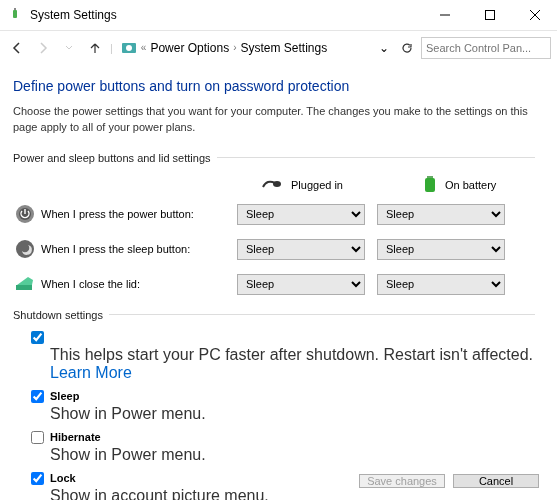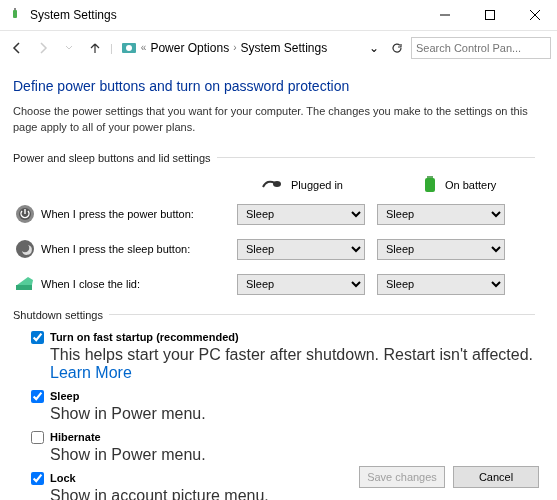--- a/index.html
+++ b/index.html
@@ -14,21 +14,21 @@
 .navbar { height: 34px; display: flex; align-items: center; padding: 0 6px; gap: 4px; border-top: 1px solid #e5e5e5; }
 .nav-arrow { width: 22px; height: 22px; display: flex; align-items: center; justify-content: center; color: #555; }
 .nav-arrow.disabled { color: #bbb; }
 .nav-up { width: 22px; height: 22px; display: flex; align-items: center; justify-content: center; color: #555; }
 .sep { color: #ccc; }
 .breadcrumb { flex: 1; display: flex; align-items: center; gap: 4px; padding: 0 4px; font-size: 12px; }
 .breadcrumb .cp-icon { width: 16px; height: 16px; }
 .bc-chev { color: #777; font-size: 10px; }
 .bc-final { display: flex; align-items: center; }
 .refresh { width: 20px; height: 20px; display: flex; align-items: center; justify-content: center; color: #555; }
-.search { width: 140px; height: 22px; border: 1px solid #ccc; padding: 0 4px; font-size: 11px; color: #777; }
+.search { width: 130px; height: 22px; border: 1px solid #ccc; padding: 0 4px; font-size: 11px; color: #777; }
 
 .content { padding: 14px 22px 0 13px; }
 h1.section-title { font-size: 14px; font-weight: 400; color: #003399; margin-bottom: 10px; }
 .intro { font-size: 11px; color: #333; line-height: 1.45; margin-bottom: 16px; }
 
 .group-title { font-size: 11px; color: #222; display: flex; align-items: center; gap: 6px; margin-bottom: 10px; justify-content: space-between; }
 .group-title .line { flex: 1; height: 1px; background: #ddd; }
 
 .col-headers { display: flex; margin-left: 248px; margin-bottom: 8px; gap: 50px; }
 .col-head { display: flex; align-items: center; gap: 8px; font-size: 11px; width: 120px; }
@@ -41,21 +41,21 @@
 .shutdown { margin-top: 8px; }
 .ss-item { margin-left: 18px; margin-bottom: 8px; }
 .ss-head { display: flex; align-items: center; gap: 6px; }
 .ss-head input[type=checkbox] { width: 13px; height: 13px; }
 .ss-head label { font-size: 11px; }
 .ss-head label.bold { font-weight: 600; }
 .ss-desc { font-size: 16px; color: #333; margin-left: 19px; margin-top: 2px; }
 .ss-desc a { color: #0066cc; text-decoration: none; }
 
 .footer { position: absolute; bottom: 12px; right: 18px; display: flex; gap: 8px; }
-.footer button { width: 86px; height: 22px; font-size: 11px; border: 1px solid #adadad; background: #e1e1e1; }
+.footer button { width: 86px; height: 14px; font-size: 11px; border: 1px solid #adadad; background: #e1e1e1; }
 .footer button:disabled { color: #a0a0a0; background: #efefef; }
 .chk-blue { accent-color: #0078d7; }
 </style>
 </head>
 <body>
 
 <div class="titlebar">
   <span class="app-icon">
     <svg viewBox="0 0 16 16">
         <rect x="5" y="3" width="4" height="8" rx="1" fill="#4caf50"></rect>
@@ -189,21 +189,20 @@
   </div>
 
   <div class="group-title shutdown">
     <span>Shutdown settings</span>
     <span class="line"></span>
   </div>
 
   <div class="ss-item">
     <div class="ss-head">
       <input type="checkbox" class="chk-blue" checked="" style="">
-      <label class="bold">Turn on fast startup (recommended)</label>
     </div>
     <div class="ss-desc"><span>This helps start your PC faster after shutdown. Restart isn't affected. </span><a href="#">Learn More</a></div>
   </div>
 
   <div class="ss-item">
     <div class="ss-head">
       <input type="checkbox" checked="" style="">
       <label class="bold">Sleep</label>
     </div>
     <div class="ss-desc">Show in Power menu.</div>

